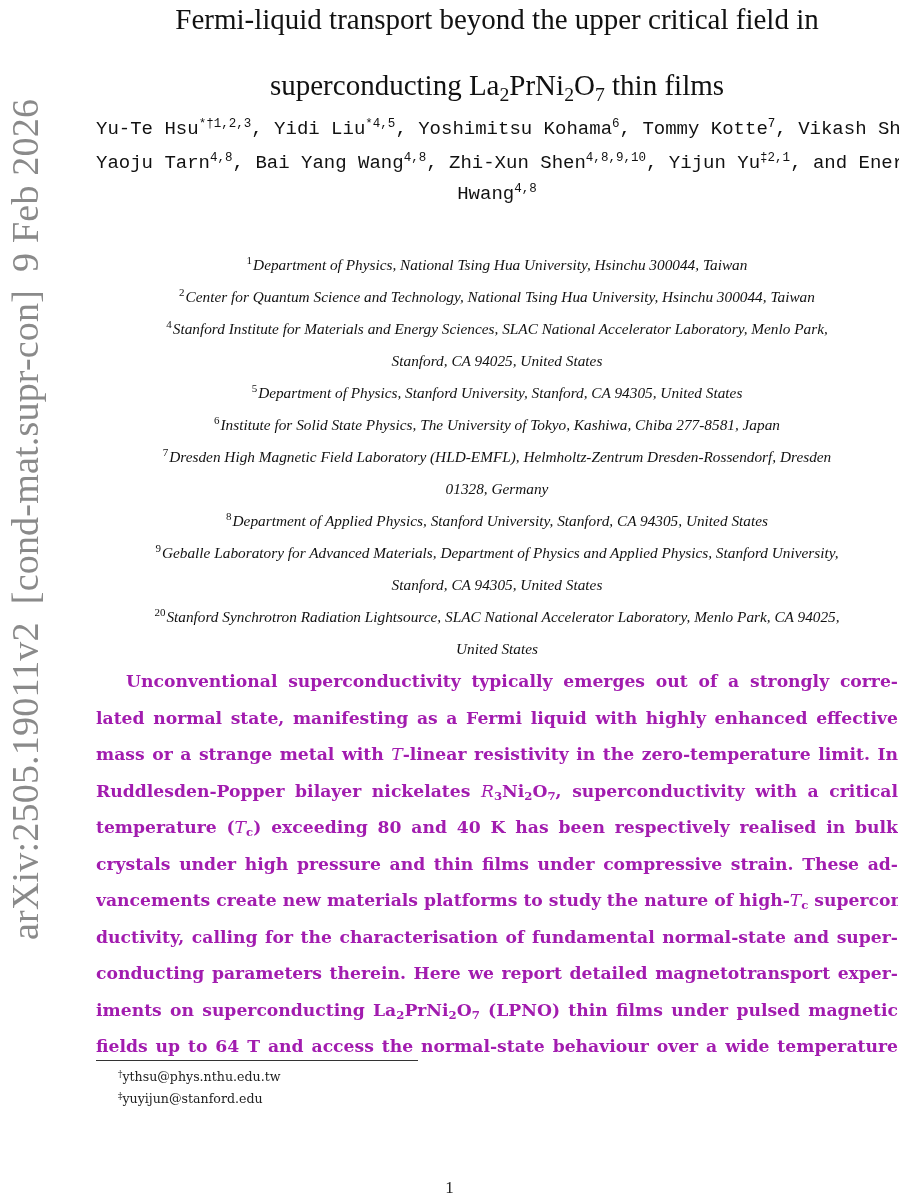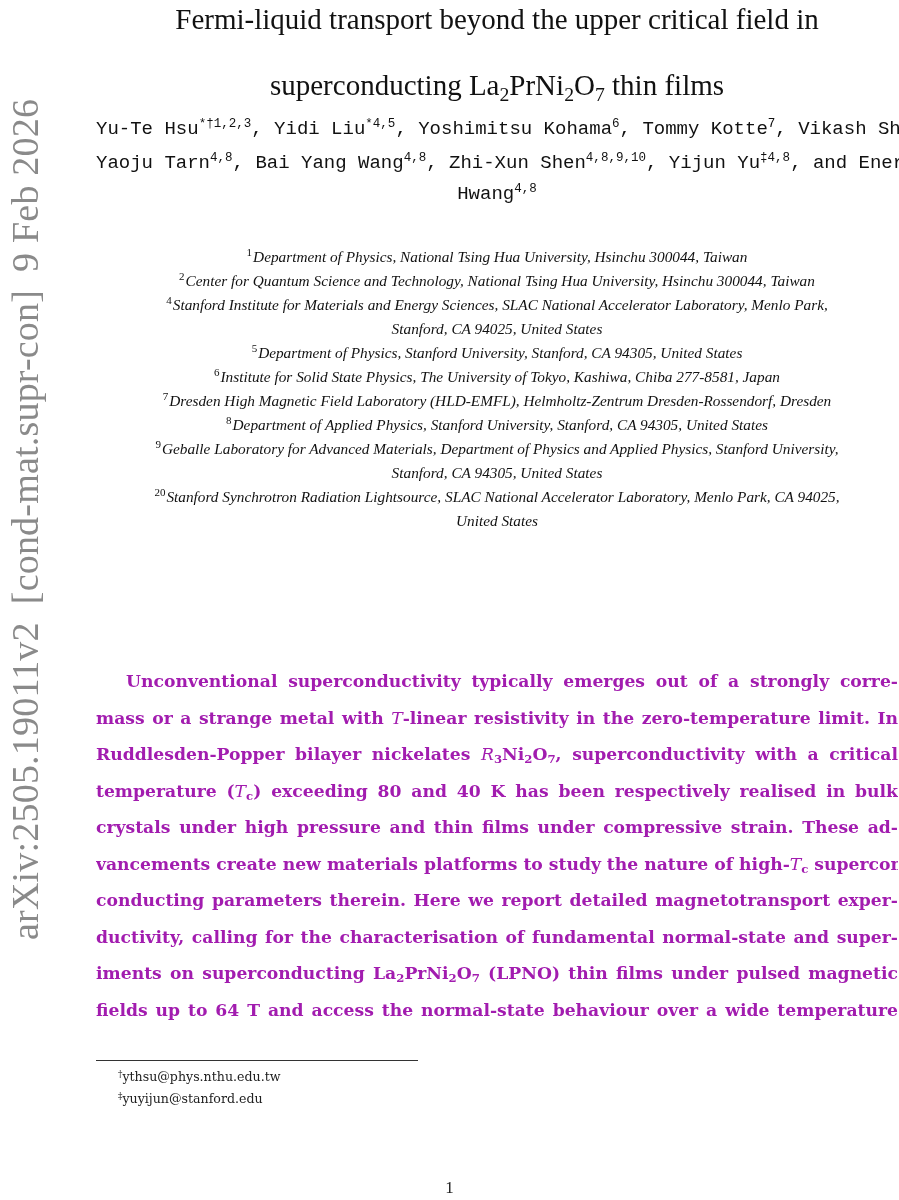--- a/index.html
+++ b/index.html
@@ -62,21 +62,21 @@
     left: 96px;
     top: 245px;
     width: 802px;
     text-align: center;
     font-family: "Liberation Serif", serif;
     font-style: italic;
     font-size: 15.3px;
     line-height: 24px;
     color: #111;
   }
-  .affils .row { white-space: nowrap; }
+  .affils .row { white-space: nowrap; margin-top: 8px; }
   .affils sup { font-style: normal; font-size: 0.72em; vertical-align: 0.55em; line-height: 0; margin-right: 1px; }
   .abstract {
     position: absolute;
     left: 96px;
     top: 663px;
     width: 802px;
     font-family: "DejaVu Serif", serif;
     font-weight: bold;
     font-size: 17.2px;
     line-height: 36.5px;
@@ -137,52 +137,54 @@
     <span><span>Yu-Te Hsu</span><sup class="aff">*†1,2,3</sup></span>,
     <span><span>Yidi Liu</span><sup class="aff">*4,5</sup></span>,
     <span><span>Yoshimitsu Kohama</span><sup class="aff">6</sup></span>,
     <span><span>Tommy Kotte</span><sup class="aff">7</sup></span>,
     <span><span>Vikash Sharma</span><sup class="aff">6</sup></span>,
   </div>
   <div class="line">
     <span><span>Yaoju Tarn</span><sup class="aff">4,8</sup></span>,
     <span><span>Bai Yang Wang</span><sup class="aff">4,8</sup></span>,
     <span><span>Zhi-Xun Shen</span><sup class="aff">4,8,9,10</sup></span>,
-    <span><span>Yijun Yu</span><sup class="aff">‡4,8</sup></span>,
+    <span><span>Yijun Yu</span><sup class="aff">‡2,1</sup></span>,
     <span>and Energy Y.</span>
   </div>
   <div class="line last">
     <span><span>Hwang</span><sup class="aff">4,8</sup></span>
   </div>
 </div>
 
 <div class="affils">
   <div class="row"><sup>1</sup><span>Department of Physics, National Tsing Hua University, Hsinchu 300044, Taiwan</span></div>
   <div class="row"><sup>2</sup><span>Center for Quantum Science and Technology, National Tsing Hua University, Hsinchu 300044, Taiwan</span></div>
   <div class="row"><sup>4</sup><span>Stanford Institute for Materials and Energy Sciences, SLAC National Accelerator Laboratory, Menlo Park,</span></div>
   <div class="row">Stanford, CA 94025, United States</div>
   <div class="row"><sup>5</sup><span>Department of Physics, Stanford University, Stanford, CA 94305, United States</span></div>
   <div class="row"><sup>6</sup><span>Institute for Solid State Physics, The University of Tokyo, Kashiwa, Chiba 277-8581, Japan</span></div>
   <div class="row"><sup>7</sup><span>Dresden High Magnetic Field Laboratory (HLD-EMFL), Helmholtz-Zentrum Dresden-Rossendorf, Dresden</span></div>
+  <div class="row">01328, Germany</div>
   <div class="row"><sup>8</sup><span>Department of Applied Physics, Stanford University, Stanford, CA 94305, United States</span></div>
   <div class="row"><sup>9</sup><span>Geballe Laboratory for Advanced Materials, Department of Physics and Applied Physics, Stanford University,</span></div>
   <div class="row">Stanford, CA 94305, United States</div>
   <div class="row"><sup>20</sup><span>Stanford Synchrotron Radiation Lightsource, SLAC National Accelerator Laboratory, Menlo Park, CA 94025,</span></div>
   <div class="row">United States</div>
 </div>
 
 <div class="abstract">
   <span class="aline indent">Unconventional superconductivity typically emerges out of a strongly corre-</span>
+  <span class="aline">lated normal state, manifesting as a Fermi liquid with highly enhanced effective</span>
   <span class="aline"><span>mass or a strange metal with </span><i>T</i><span>-linear resistivity in the zero-temperature limit. In</span></span>
   <span class="aline"><span>Ruddlesden-Popper bilayer nickelates </span><i>R</i><sub>3</sub><span>Ni</span><sub>2</sub><span>O</span><sub>7</sub><span>, superconductivity with a critical</span></span>
   <span class="aline"><span>temperature (</span><i>T</i><sub>c</sub><span>) exceeding 80 and 40 K has been respectively realised in bulk</span></span>
   <span class="aline">crystals under high pressure and thin films under compressive strain. These ad-</span>
   <span class="aline"><span>vancements create new materials platforms to study the nature of high-</span><i>T</i><sub>c</sub><span> supercon-</span></span>
+  <span class="aline">ductivity, calling for the characterisation of fundamental normal-state and super-</span>
   <span class="aline">conducting parameters therein. Here we report detailed magnetotransport exper-</span>
-  <span class="aline">ductivity, calling for the characterisation of fundamental normal-state and super-</span>
   <span class="aline"><span>iments on superconducting La</span><sub>2</sub><span>PrNi</span><sub>2</sub><span>O</span><sub>7</sub><span> (LPNO) thin films under pulsed magnetic</span></span>
   <span class="aline">fields up to 64 T and access the normal-state behaviour over a wide temperature</span>
 </div>
 
 <div class="fn-rule"></div>
 <div class="footnotes">
   <div><sup>†</sup><span>ythsu@phys.nthu.edu.tw</span></div>
   <div><sup>‡</sup><span>yuyijun@stanford.edu</span></div>
 </div>
 

